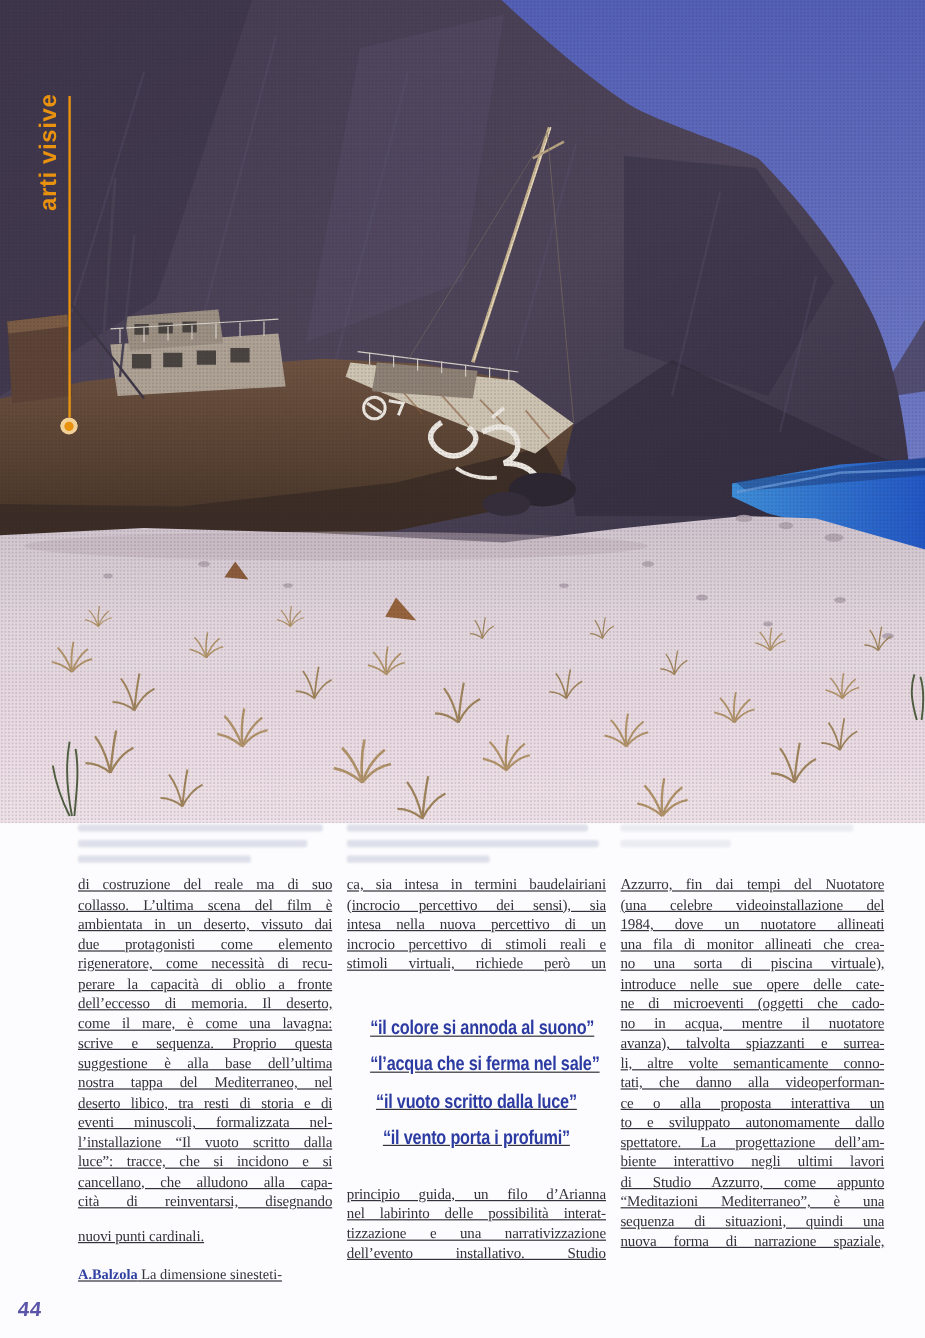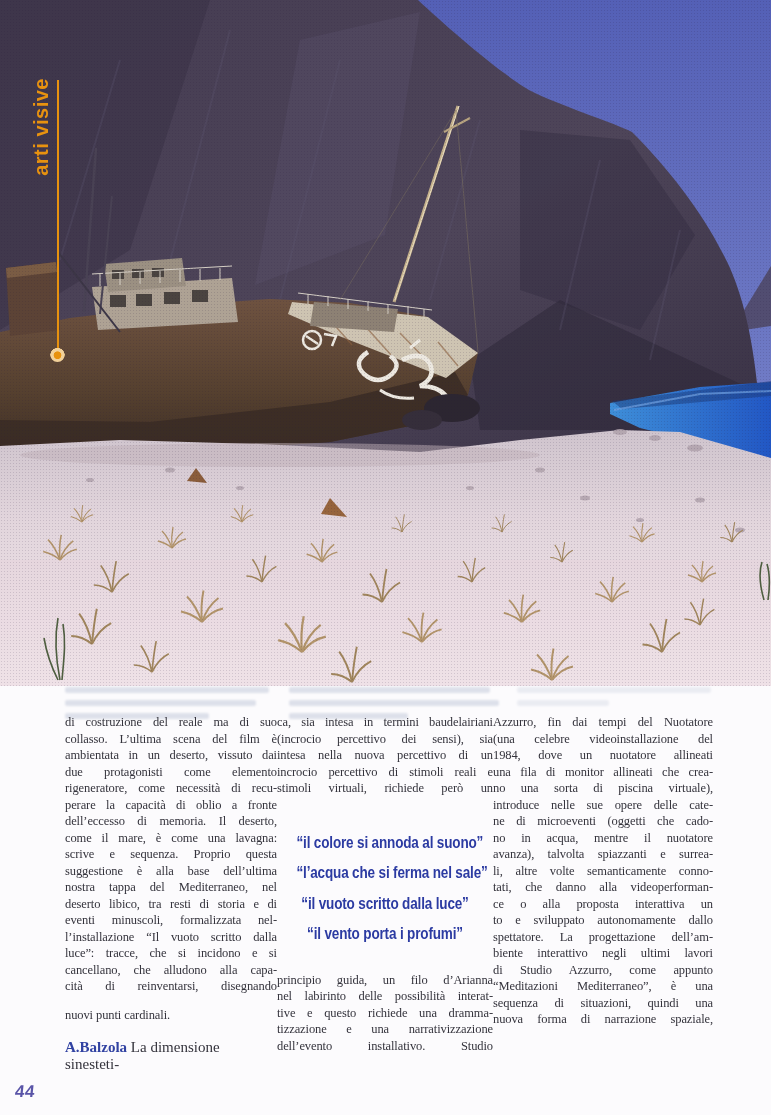--- a/index.html
+++ b/index.html
@@ -18,28 +18,28 @@
     transform:rotate(-90deg) translateX(-100%);transform-origin:top left;}
   .accent-line{position:absolute;left:57px;top:80px;width:2px;height:268px;background:#e8920f;}
   .accent-dot{position:absolute;left:50px;top:347px;width:15px;height:15px;border-radius:50%;
     background:radial-gradient(circle at 50% 55%, #e8920f 0 3.5px, #f2d199 4.2px 7px, rgba(242,209,153,0) 7.5px);}
   
   .ghost-band{position:absolute;left:65px;top:687px;width:672px;display:flex;gap:12px;}
   .ghost-col{display:flex;flex-direction:column;}
   .ghost-col .g{height:6px;margin-bottom:7px;background:#98a4c0;opacity:.3;filter:blur(1px);border-radius:2px;}
   .ghost-col.c3 .g{opacity:.17;}
   
-  .columns{position:absolute;left:65px;top:714px;width:672px;display:flex;
-    color:#34333c;}
+  .columns{position:absolute;left:65px;top:729px;width:672px;display:flex;gap:12px;
+    color:#34333c;text-decoration:underline;}
   .col{box-sizing:border-box;}
   .col.c1{width:212px;} .col.c2{width:216px;} .col.c3{width:220px;}
   .bodyline{font-size:12.5px;line-height:16.5px;height:16.5px;overflow:hidden;
     text-align:justify;text-align-last:justify;letter-spacing:-0.1px;}
   .bodyline.short{text-align-last:left;margin-top:12px;}
-  .author-line{margin:16px 0 0;font-size:15px;line-height:16.5px;}
+  .author-line{margin:16px 0 0;font-size:12px;line-height:16.5px;}
   .author-line .author{color:#3142a2;font-weight:bold;}
   .quotes{margin-top:30px;margin-bottom:23px;}
   .quoteline{font-family:"Liberation Sans",sans-serif;font-weight:bold;font-size:16.5px;
     line-height:30.5px;height:30.5px;color:#2c3ba2;text-align:center;white-space:nowrap;
     transform:scaleX(0.82);transform-origin:50% 50%;letter-spacing:-0.2px;}
   
   .page-number{position:absolute;left:15px;top:1082px;font-family:"Liberation Sans",sans-serif;
     font-weight:bold;font-size:17px;color:#5a55a8;transform:skewX(-6deg);letter-spacing:0.5px;}
 </style>
 </head>
@@ -259,21 +259,20 @@
       </div>
     <div class="quotes">
         <div class="quoteline">“il colore si annoda al suono”</div>
         <div class="quoteline">“l’acqua che si ferma nel sale”</div>
         <div class="quoteline">“il vuoto scritto dalla luce”</div>
         <div class="quoteline">“il vento porta i profumi”</div>
       </div>
     <div class="lines">
         <div class="bodyline">principio guida, un filo d’Arianna</div>
         <div class="bodyline">nel labirinto delle possibilità interat-</div>
-        <div class="bodyline">tive e questo richiede una dramma-</div>
         <div class="bodyline">tizzazione e una narrativizzazione</div>
         <div class="bodyline">dell’evento installativo. Studio</div>
       </div>
   </div>
   <div class="col c3">
     <div class="lines">
         <div class="bodyline">Azzurro, fin dai tempi del Nuotatore</div>
         <div class="bodyline">(una celebre videoinstallazione del</div>
         <div class="bodyline">1984, dove un nuotatore allineati</div>
         <div class="bodyline">una fila di monitor allineati che crea-</div>

